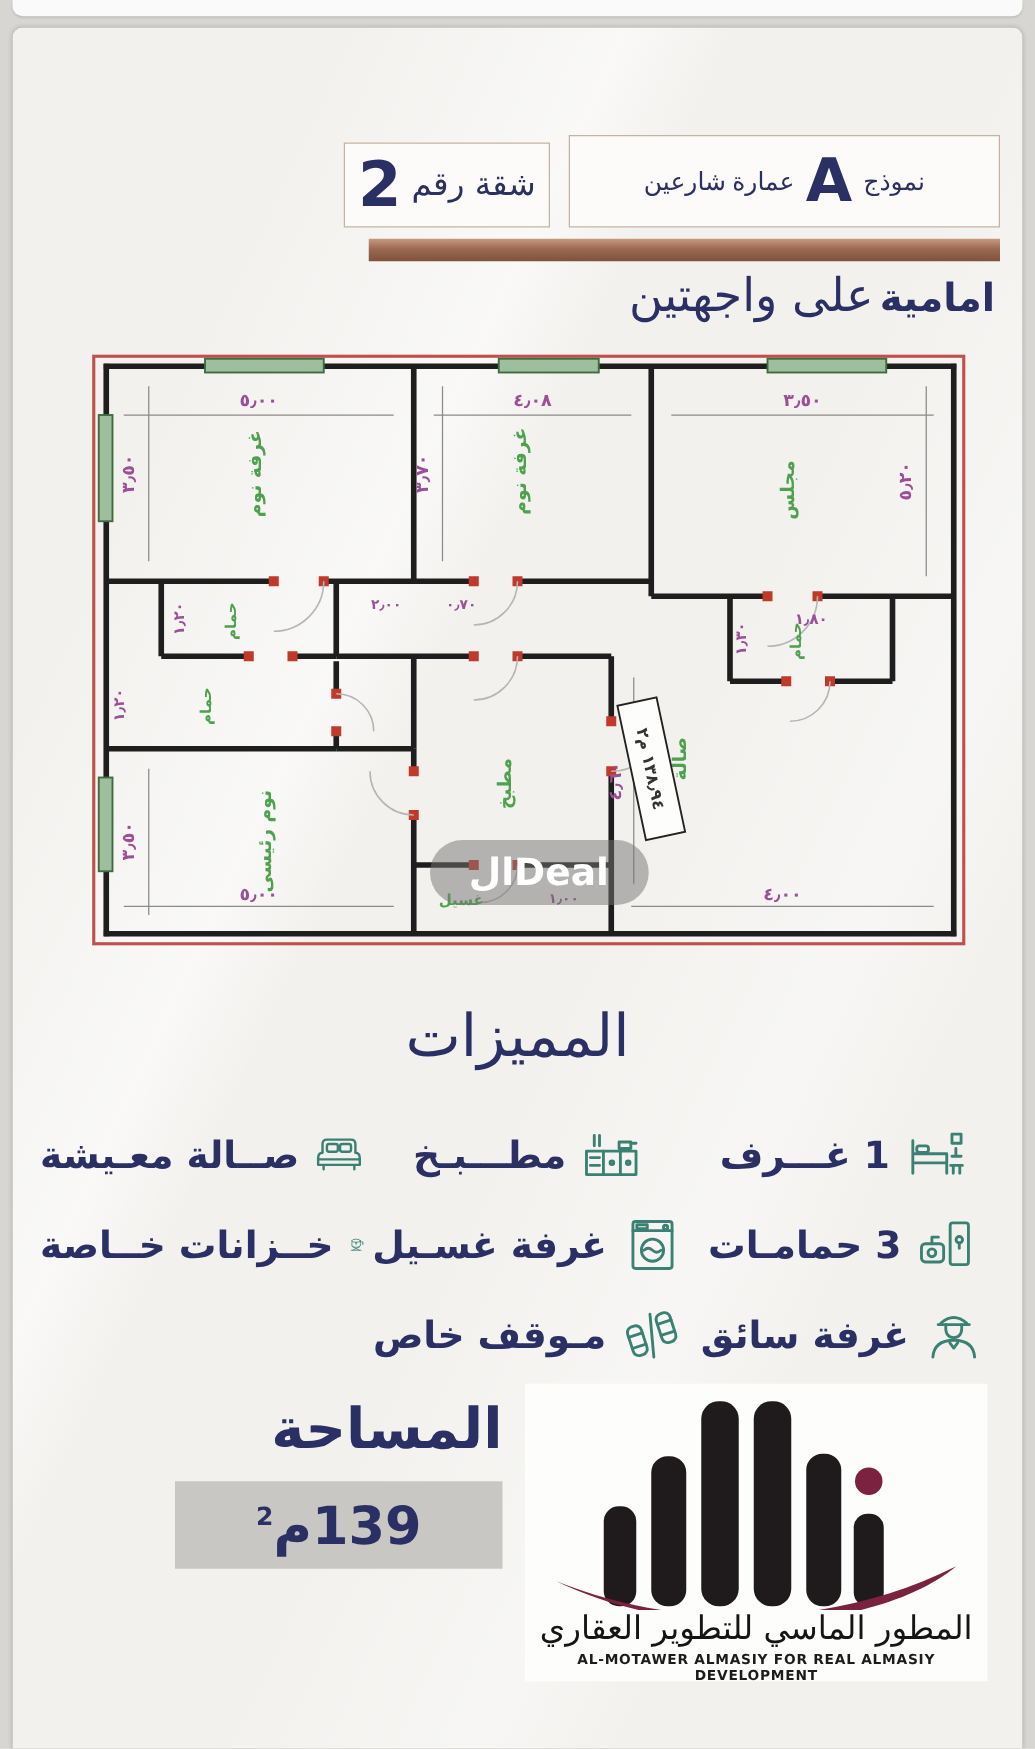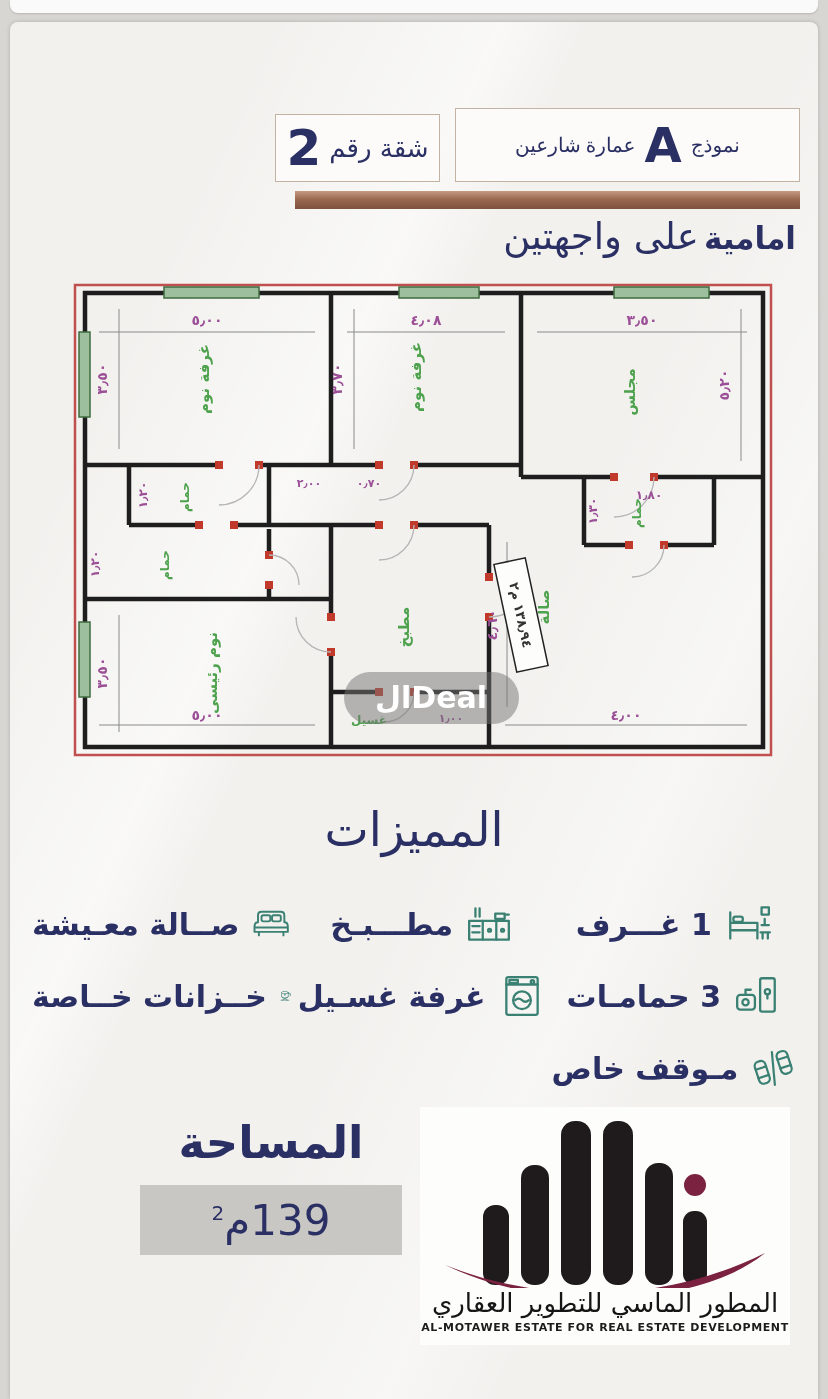--- a/index.html
+++ b/index.html
@@ -68,27 +68,27 @@
     direction:rtl; row-gap:24px; align-items:center;
   }
   .feat { display:flex; align-items:center; justify-content:center; gap:12px; direction:rtl; }
   .feat .flabel { font-size:30px; font-weight:bold; color:#2b3064; white-space:nowrap; }
   .ficon { width:48px; height:48px; display:inline-block; }
   .ficon svg { width:100%; height:100%; stroke:#3a8173; fill:none; stroke-width:2.2; stroke-linecap:round; stroke-linejoin:round; }
 
   
   .area-title {
     position:absolute; top:1094px; left:130px; width:262px;
-    text-align:center; font-size:45px; font-weight:bold; color:#2b3064;
+    text-align:right; font-size:45px; font-weight:bold; color:#2b3064;
   }
   .area-box {
     position:absolute; top:1163px; left:130px; width:262px; height:70px;
     background:#c9c7c4; display:flex; align-items:center; justify-content:center;
   }
-  .area-box .val { font-size:42px; font-weight:normal; color:#2b3064; direction:rtl; }
+  .area-box .val { font-size:42px; font-weight:bold; color:#2b3064; direction:rtl; }
   .area-box sup { font-size:20px; }
 
   
   .logo {
     position:absolute; top:1085px; right:28px; width:370px; height:238px;
     background:#fdfdfc; text-align:center; padding-top:6px;
   }
   .logo-ar { font-size:26px; font-weight:normal; color:#151515; direction:rtl; margin-top:-4px; }
   .logo-en { font-size:11px; font-weight:bold; letter-spacing:.6px; color:#1c1c1c; margin-top:3px; }
 
@@ -310,20 +310,31 @@
             <path d="M21,15 q-3,4.5 0,6.5 q3,-2 0,-6.5"></path>
             <path d="M11,28 L31,38 M31,28 L11,38 M7,38 h28"></path>
             <path d="M33,14 h7 v5 M40,19 v3"></path>
           </svg>
       </span>
       <span class="flabel">خــزانات خــاصة</span>
     </div>
     <div class="feat">
       <span class="ficon">
         <svg viewBox="0 0 46 46">
+            <path d="M13,14 q10,-9 20,0 M11,15 h24"></path>
+            <path d="M17,15 q-1,10 6,10 q7,0 6,-10"></path>
+            <path d="M7,40 q1,-13 16,-13 q15,0 16,13"></path>
+            <path d="M20,29 l3,4 l3,-4"></path>
+          </svg>
+      </span>
+      <span class="flabel">غرفة سائق</span>
+    </div>
+    <div class="feat">
+      <span class="ficon">
+        <svg viewBox="0 0 46 46">
             <g transform="rotate(-18 12 28)">
               <rect x="7" y="16" width="11" height="23" rx="4.5"></rect>
               <path d="M7,23 h11 M7,32 h11"></path>
             </g>
             <path d="M22,7 L25,40"></path>
             <g transform="rotate(-18 34 18)">
               <rect x="29" y="6" width="11" height="23" rx="4.5"></rect>
               <path d="M29,13 h11 M29,22 h11"></path>
             </g>
           </svg>
@@ -344,16 +355,16 @@
         <rect x="96" y="52" width="28" height="120" rx="13"></rect>
         <rect x="136" y="8" width="30" height="164" rx="14"></rect>
         <rect x="178" y="8" width="30" height="164" rx="14"></rect>
         <rect x="220" y="50" width="28" height="122" rx="13"></rect>
         <rect x="258" y="98" width="24" height="74" rx="11"></rect>
       </g>
       <circle cx="270" cy="72" r="11" fill="#7a2240"></circle>
       <path d="M20,152 C120,192 240,190 340,140 C280,190 130,205 20,152 Z" fill="#7a2240"></path>
     </svg>
     <div class="logo-ar">المطور الماسي للتطوير العقاري</div>
-    <div class="logo-en">AL-MOTAWER ESTATE FOR REAL ESTATE DEVELOPMENT</div>
+    <div class="logo-en">AL-MOTAWER ALMASIY FOR REAL ALMASIY DEVELOPMENT</div>
   </div>
 
 </div>
 
 </body></html>

